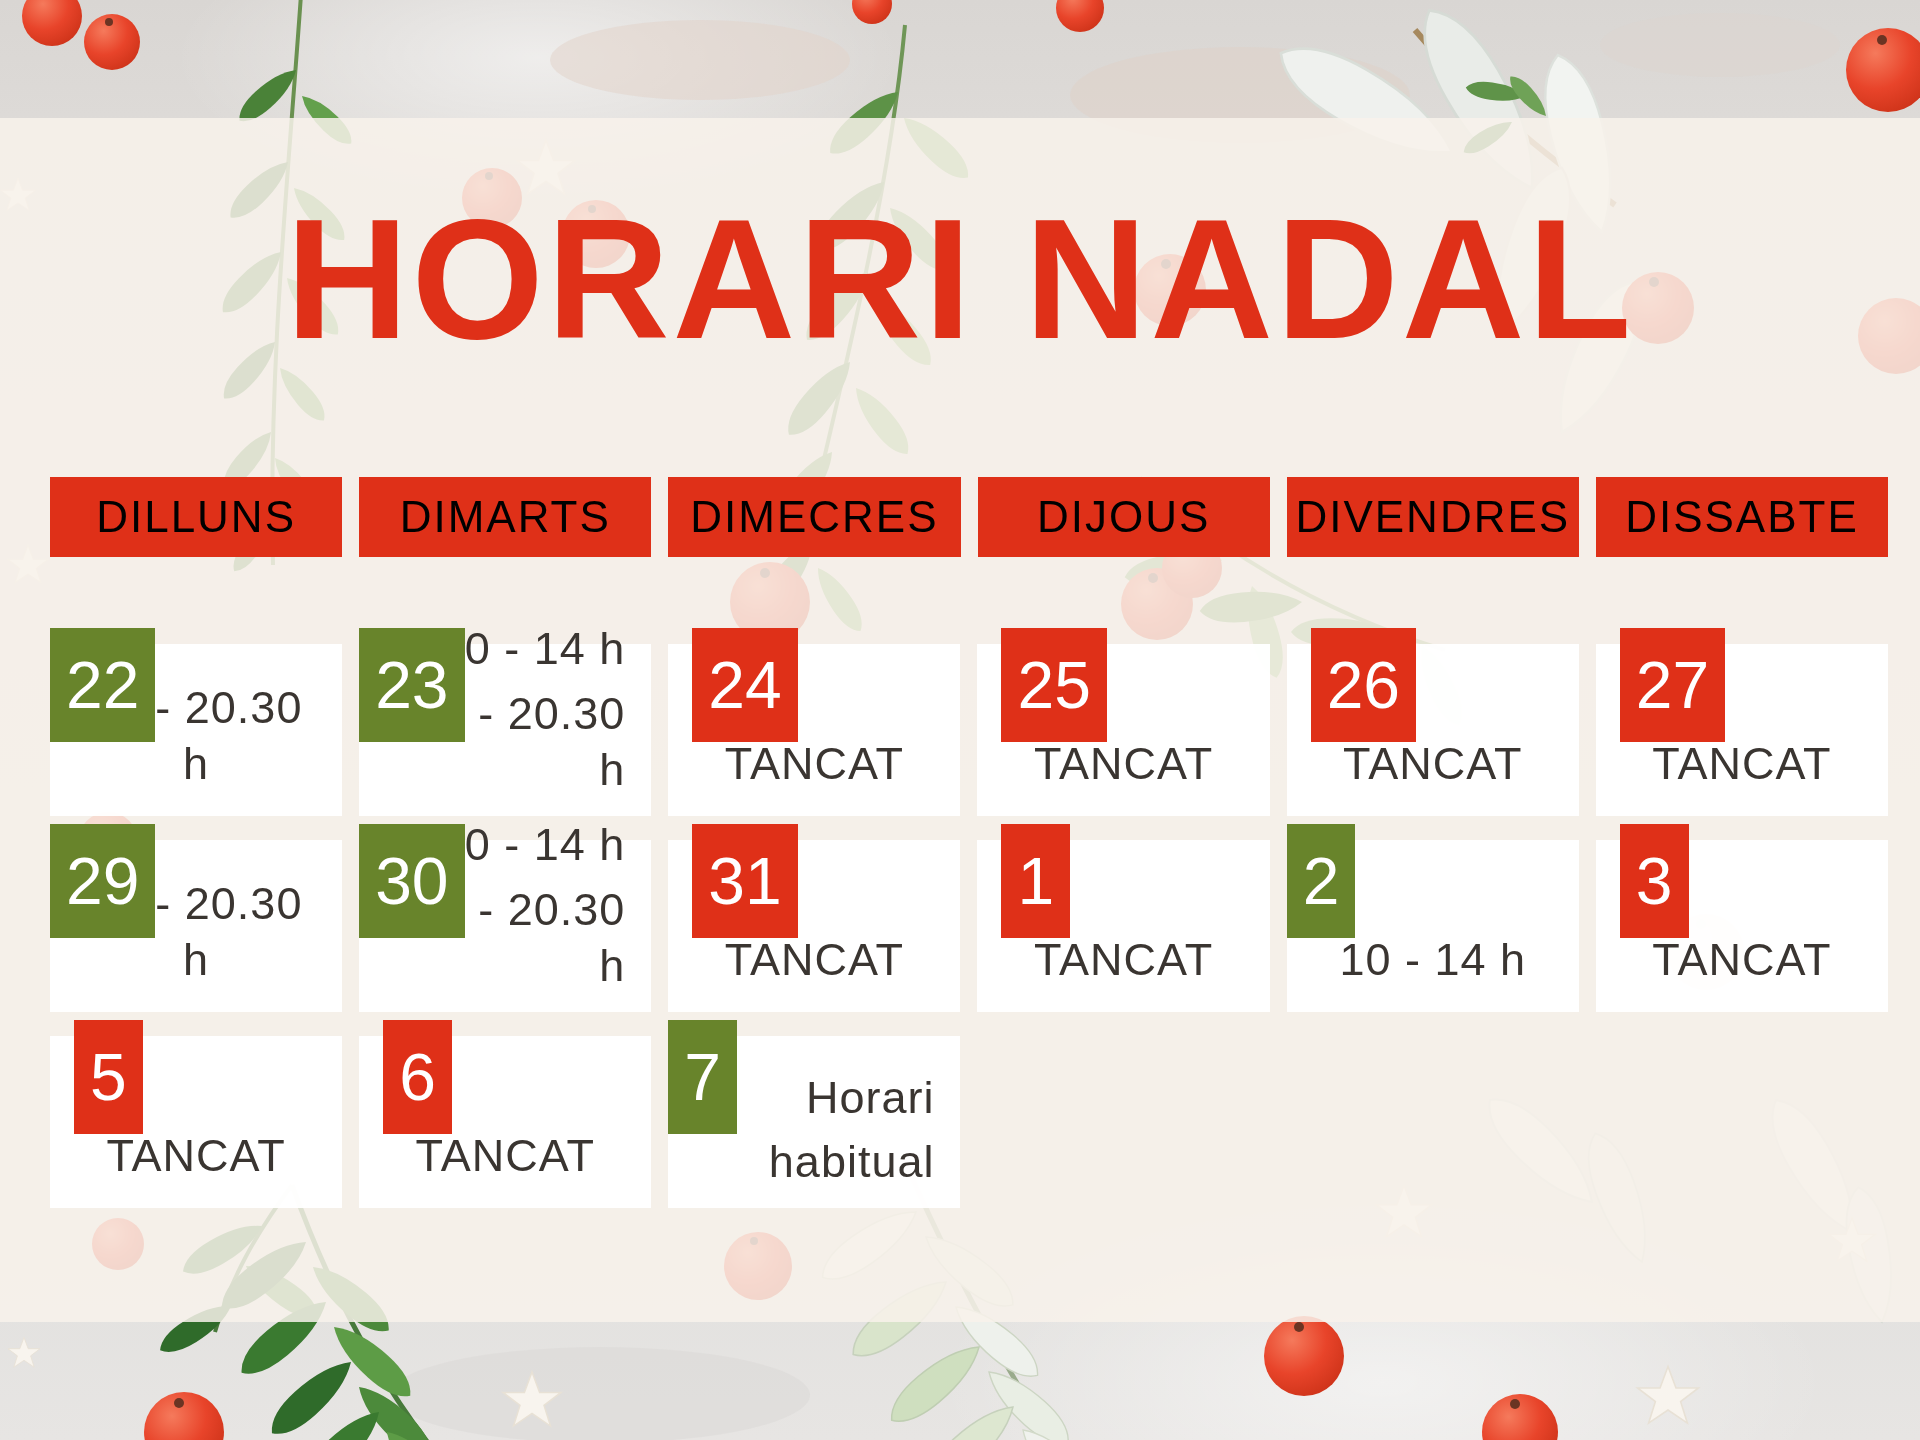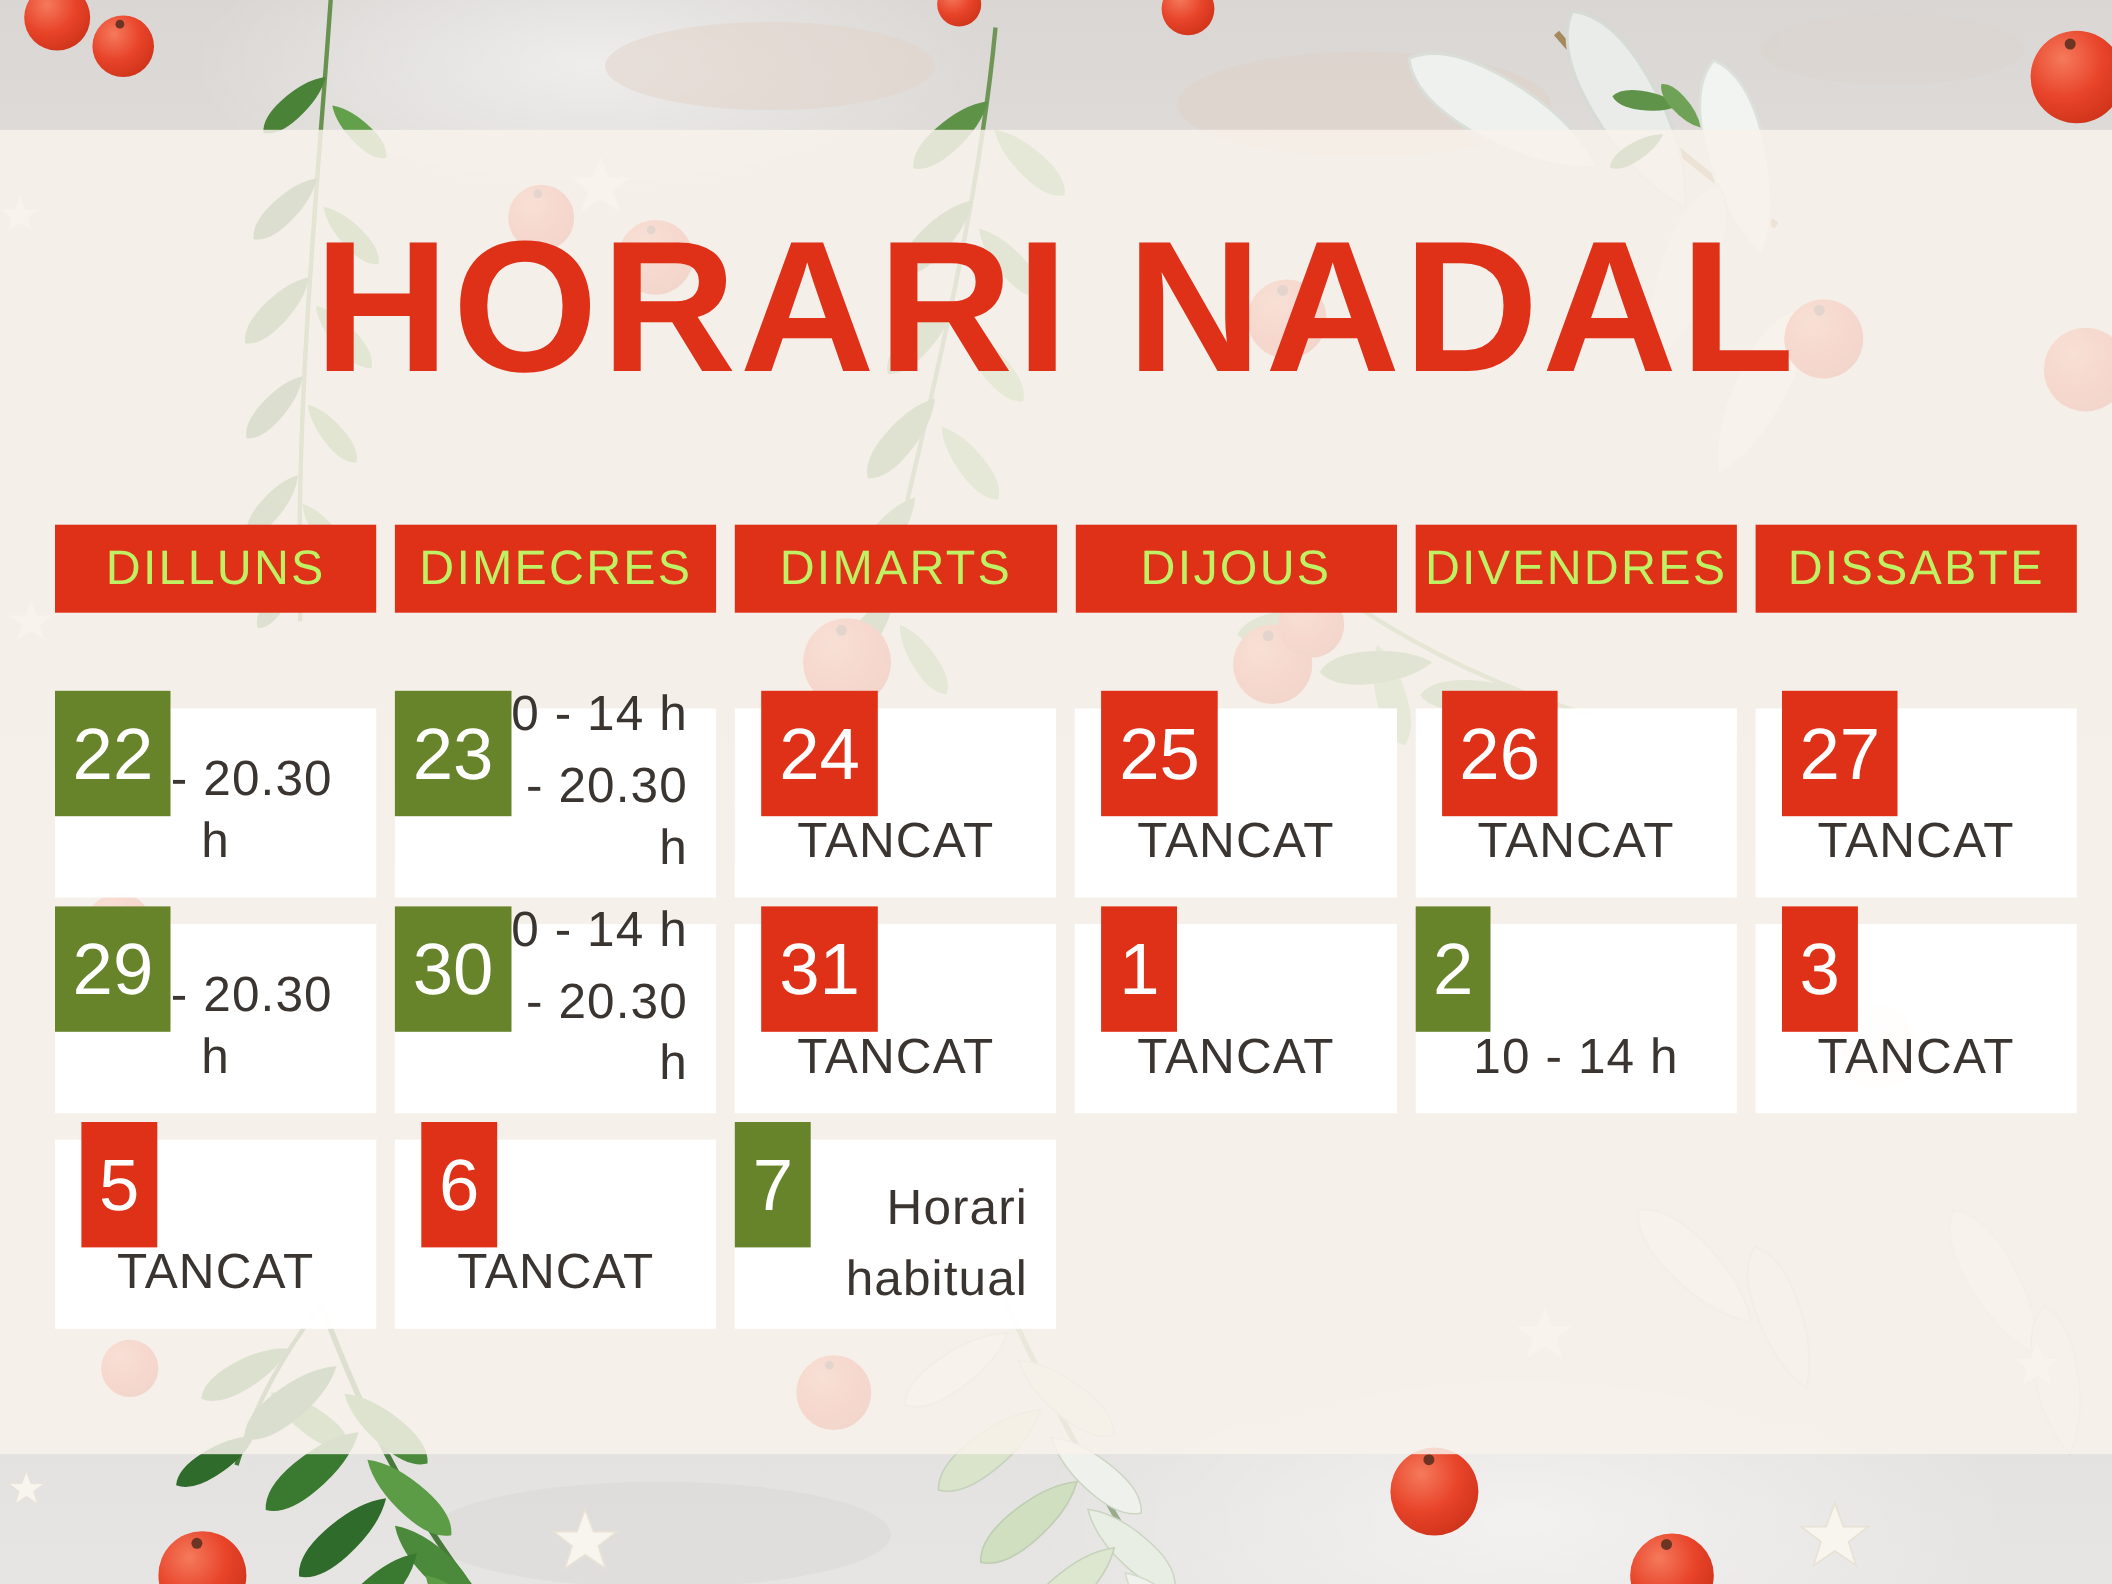--- a/index.html
+++ b/index.html
@@ -25,21 +25,21 @@
     text-align:center;
     font-size:170px;font-weight:bold;letter-spacing:3px;line-height:1.05;
     color:var(--red,#df3018);
   }
   .days{
     position:absolute;top:477px;left:50px;right:32px;
     display:flex;gap:17px;
   }
   .day{
     flex:1;height:80px;
-    background:var(--red,#df3018);color:#bef264;
+    background:var(--red,#df3018);color:#000000;
     display:flex;align-items:center;justify-content:center;
     font-size:44px;font-weight:400;letter-spacing:2px;
   }
   .grid{
     position:absolute;top:628px;left:50px;right:32px;
     display:grid;grid-template-columns:repeat(6,1fr);
     grid-auto-rows:188px;column-gap:17px;row-gap:8px;
   }
   .cell{position:relative;}
   .card{
@@ -266,22 +266,22 @@
     </g>
   </svg>
 
   <div class="overlay"></div>
 
   <div class="content">
     <div class="title">HORARI NADAL</div>
 
     <div class="days">
       <div class="day">DILLUNS</div>
+      <div class="day">DIMARTS</div>
       <div class="day">DIMECRES</div>
-      <div class="day">DIMARTS</div>
       <div class="day">DIJOUS</div>
       <div class="day">DIVENDRES</div>
       <div class="day">DISSABTE</div>
     </div>
 
     <div class="grid">
 
       <div class="cell center">
         <div class="card">
           <div class="line">16 - 20.30 h</div>

